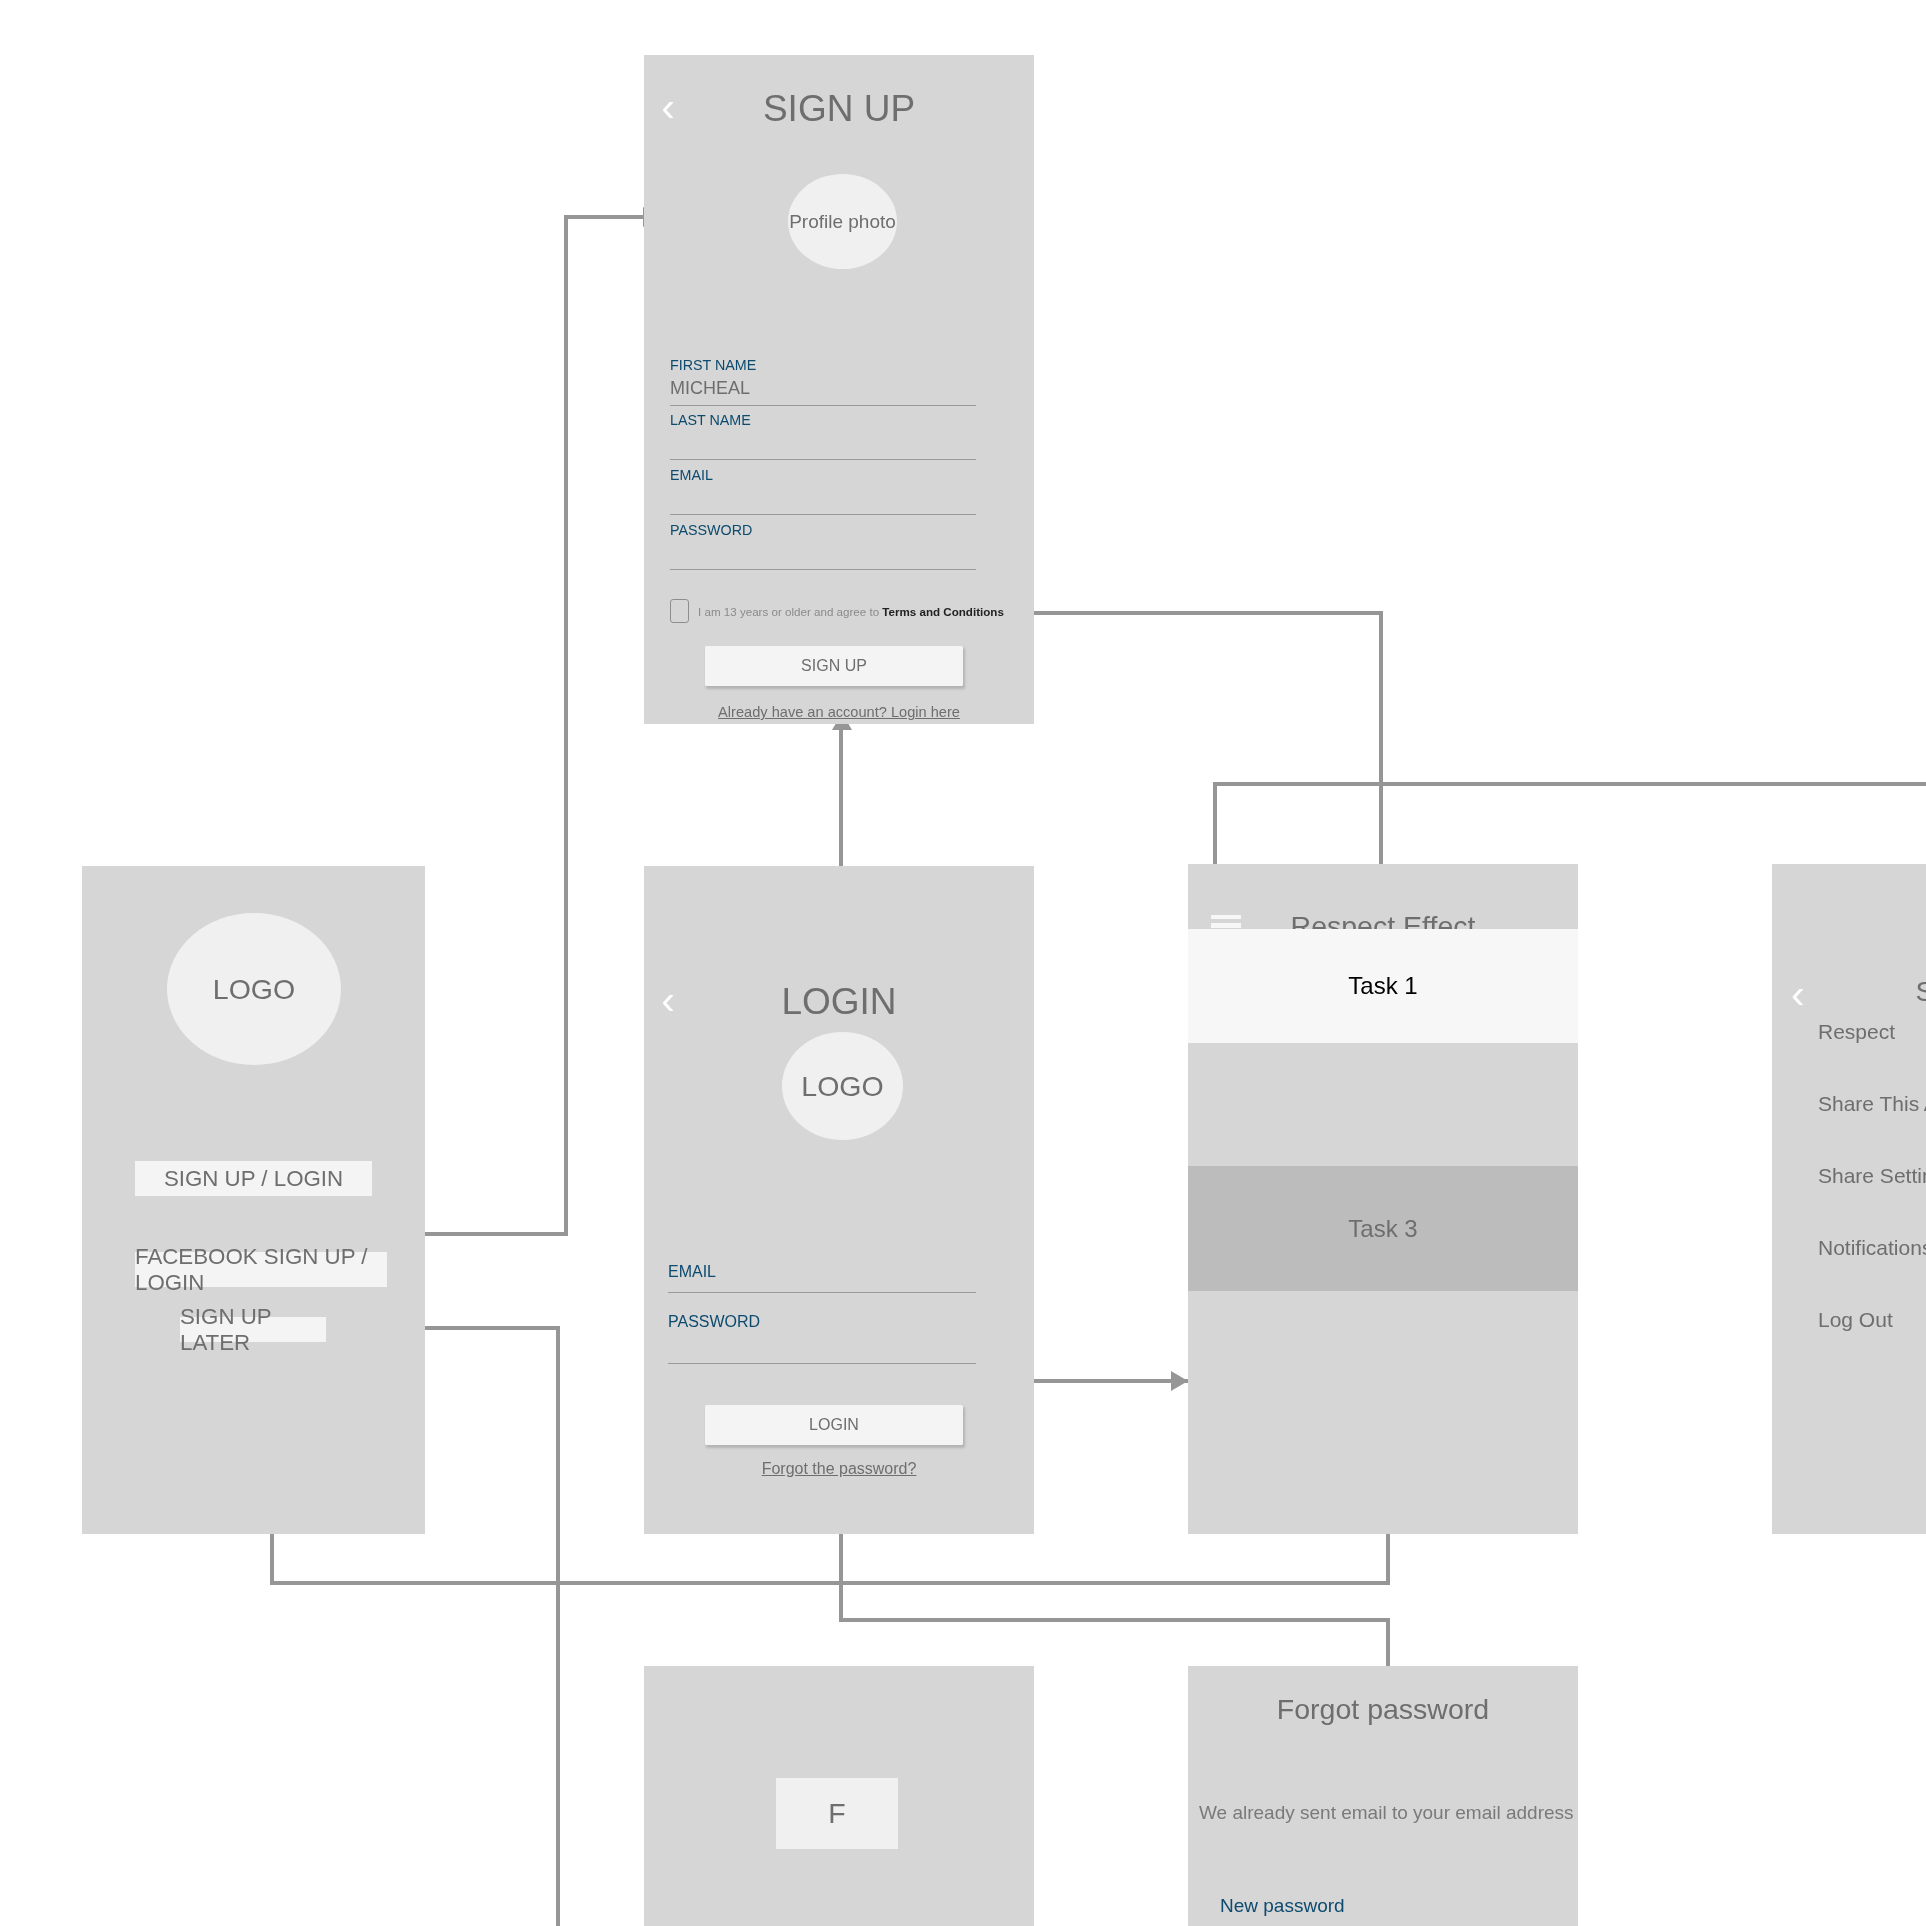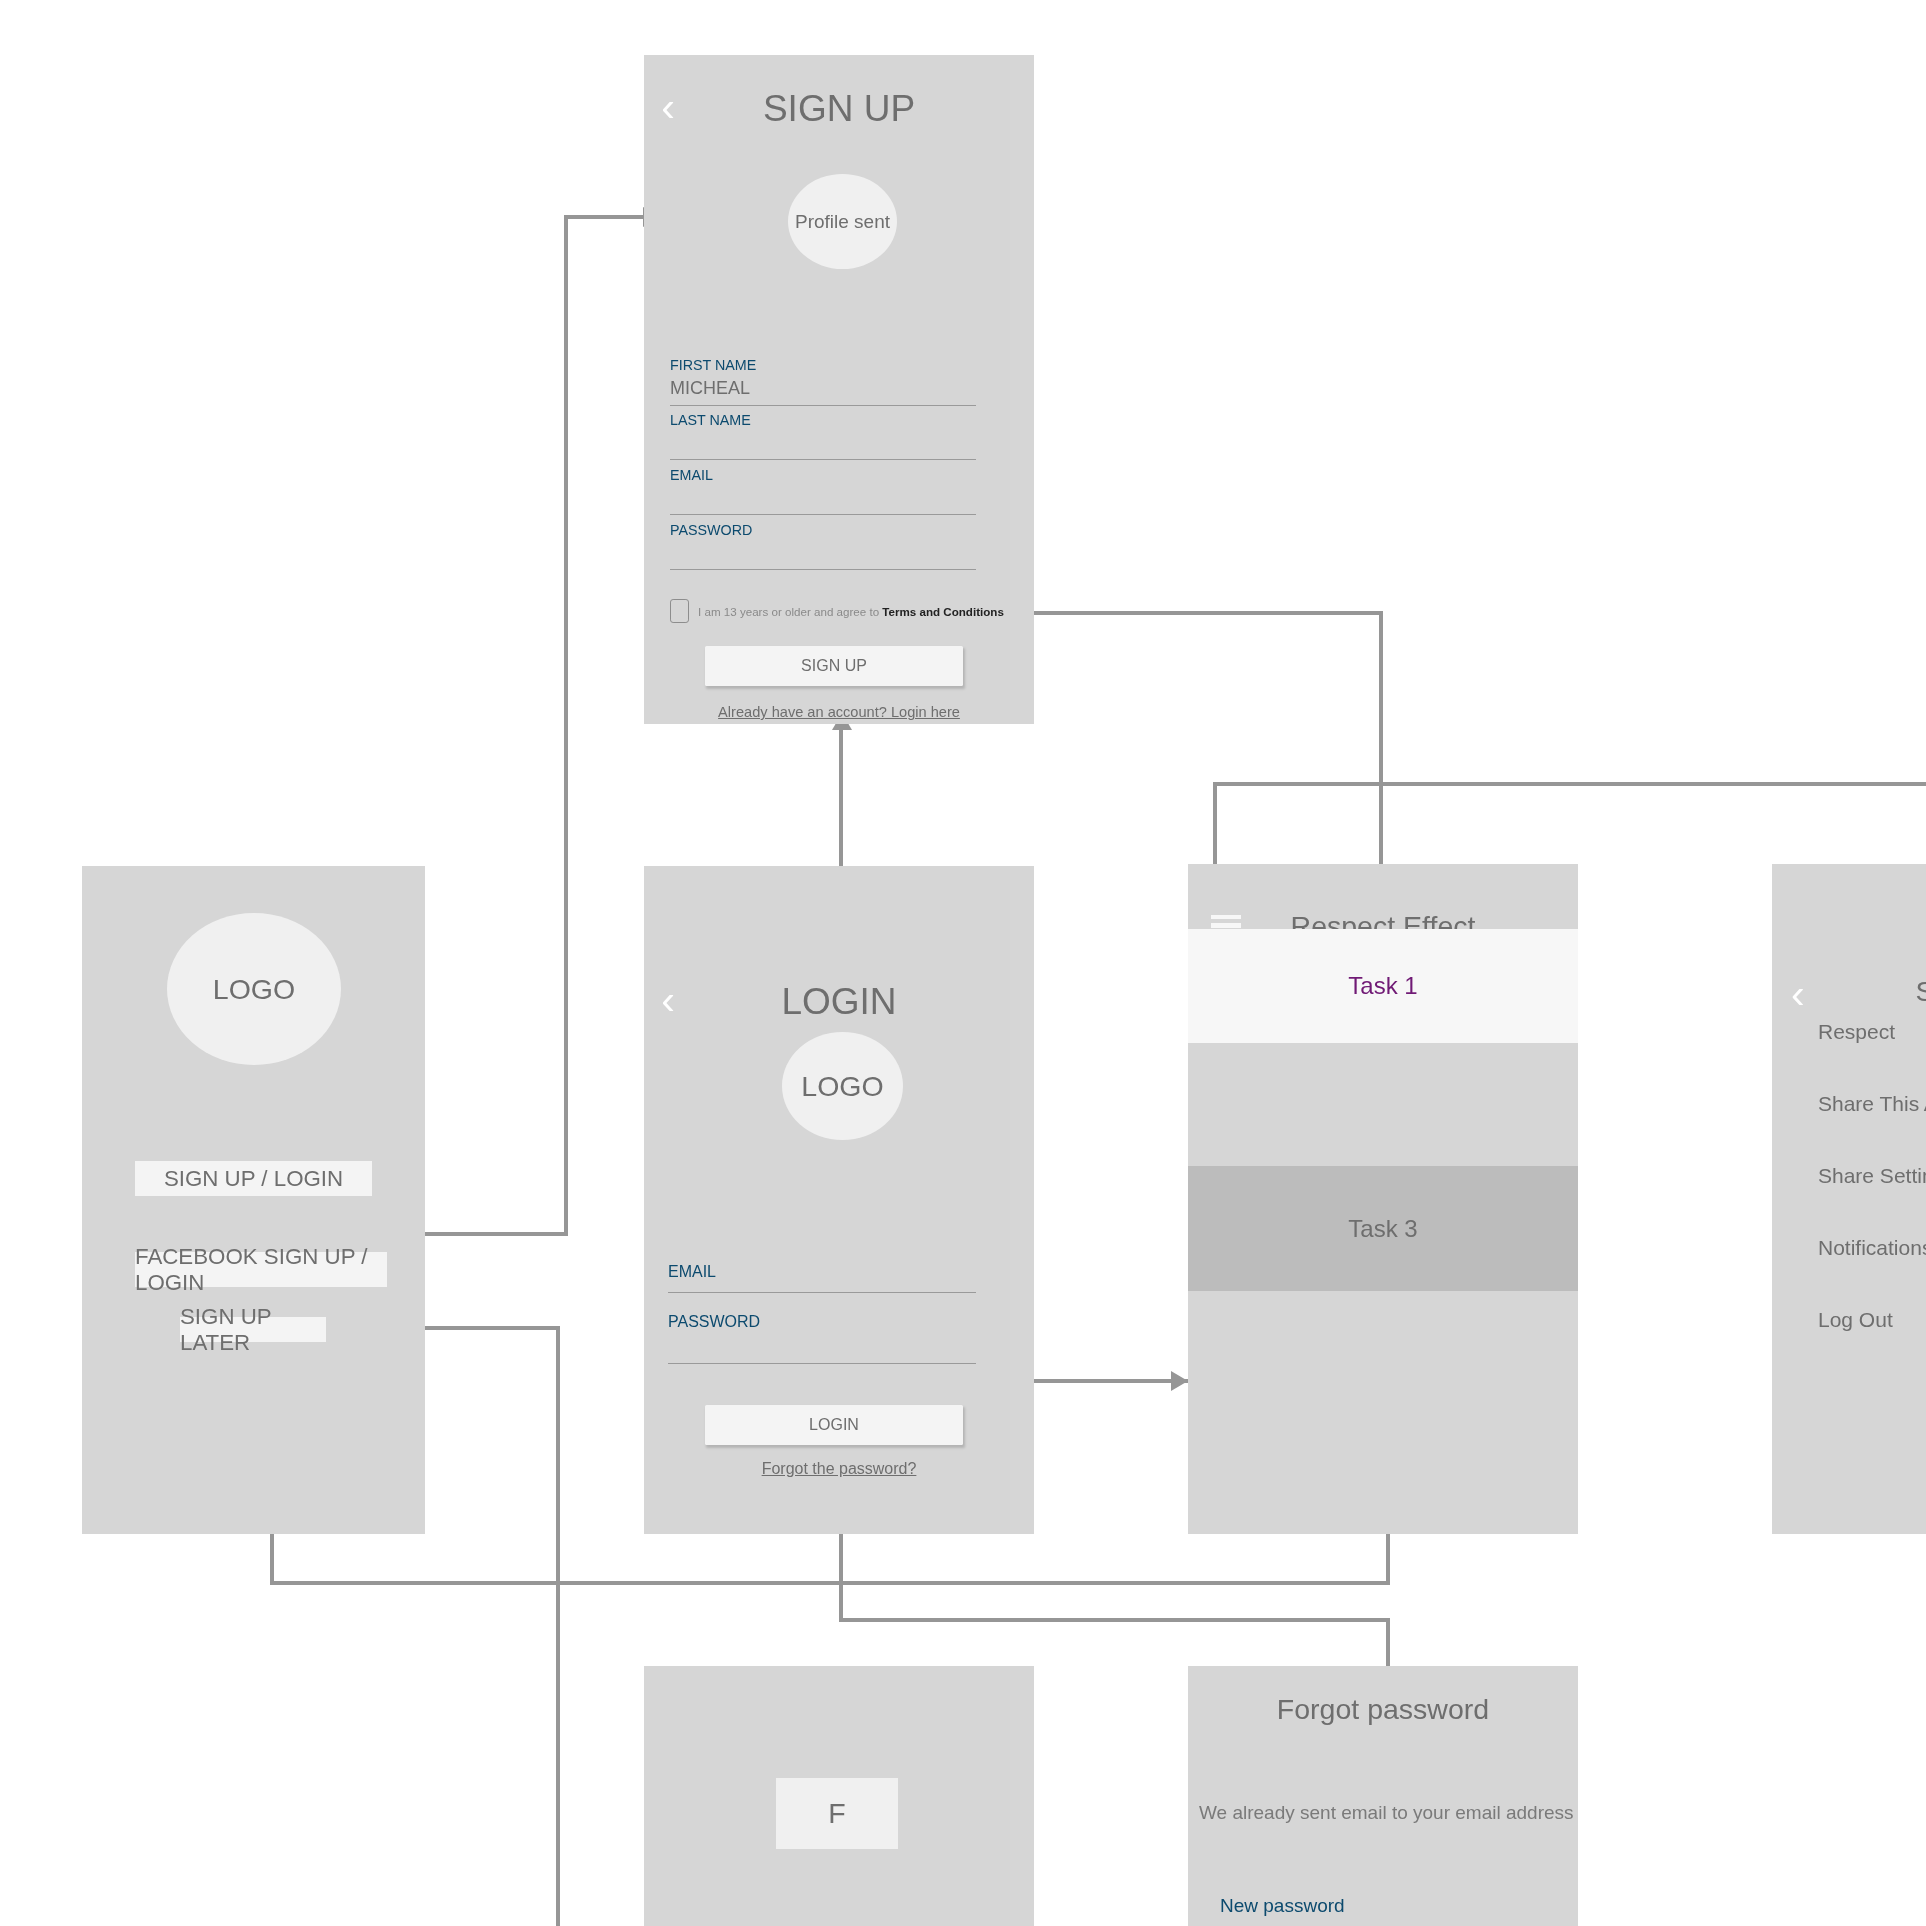--- a/index.html
+++ b/index.html
@@ -202,21 +202,21 @@
     <div class="btn" style="left:98px; top:451px; width:146px; height:25.4px; font-size:22.3px; background:#f4f4f4;">
       <span>SIGN UP LATER</span>
     </div>
   </div>
 
   <div class="screen" style="left:644px; top:55px; width:390px; height:669px;">
     <div class="back-chev" style="left:17.3px; top:32px; font-size:41px;">‹</div>
     <div class="scr-title" style="top:33px; font-size:37px;">SIGN UP</div>
 
     <div class="circle" style="left:144px; top:119px; width:109px; height:95px; font-size:19px;">
-      <span>Profile sent</span>
+      <span>Profile photo</span>
     </div>
 
     <div class="field-label" style="left:26px; top:302px; font-size:14.3px;">FIRST NAME</div>
     <div class="field-value" style="left:26px; top:323px; font-size:18px;">MICHEAL</div>
     <div class="field-rule" style="left:26px; top:350px; width:306px;"></div>
 
     <div class="field-label" style="left:26px; top:357px; font-size:14.3px;">LAST NAME</div>
     <div class="field-value" style="left:26px; top:378px; font-size:18px;"></div>
     <div class="field-rule" style="left:26px; top:404px; width:306px;"></div>
 
@@ -262,21 +262,21 @@
   </div>
 
   <div class="screen" style="left:1188px; top:864px; width:390px; height:670px; background:#d6d6d6;padding-left:29px;">
     <div class="hamburger" style="left:23px; top:51px; width:30px; height:21px;">
       <i style="height:4.2px;"></i>
         <i style="height:4.2px;"></i>
         <i style="height:4.2px;"></i>
     </div>
     <div class="scr-title" style="top:46px; font-size:28.5px;">Respect Effect</div>
 
-    <div class="task-row" style="top:65px; height:114px; background:#f7f7f7; color:#701a75; font-size:24px;">
+    <div class="task-row" style="top:65px; height:114px; background:#f7f7f7; color:#000000; font-size:24px;">
       <span>Task 1</span>
     </div>
     <div class="task-row" style="top:302px; height:125px; background:#bcbcbc; color:#6e6e6e; font-size:24px;">
       <span>Task 3</span>
     </div>
   </div>
 
   <div class="screen" style="left:1772px; top:864px; width:390px; height:670px;">
     <div class="back-chev" style="left:19px; top:110px; font-size:41px;">‹</div>
     <div class="scr-title" style="top:111px; font-size:28.5px;">Settings</div>

